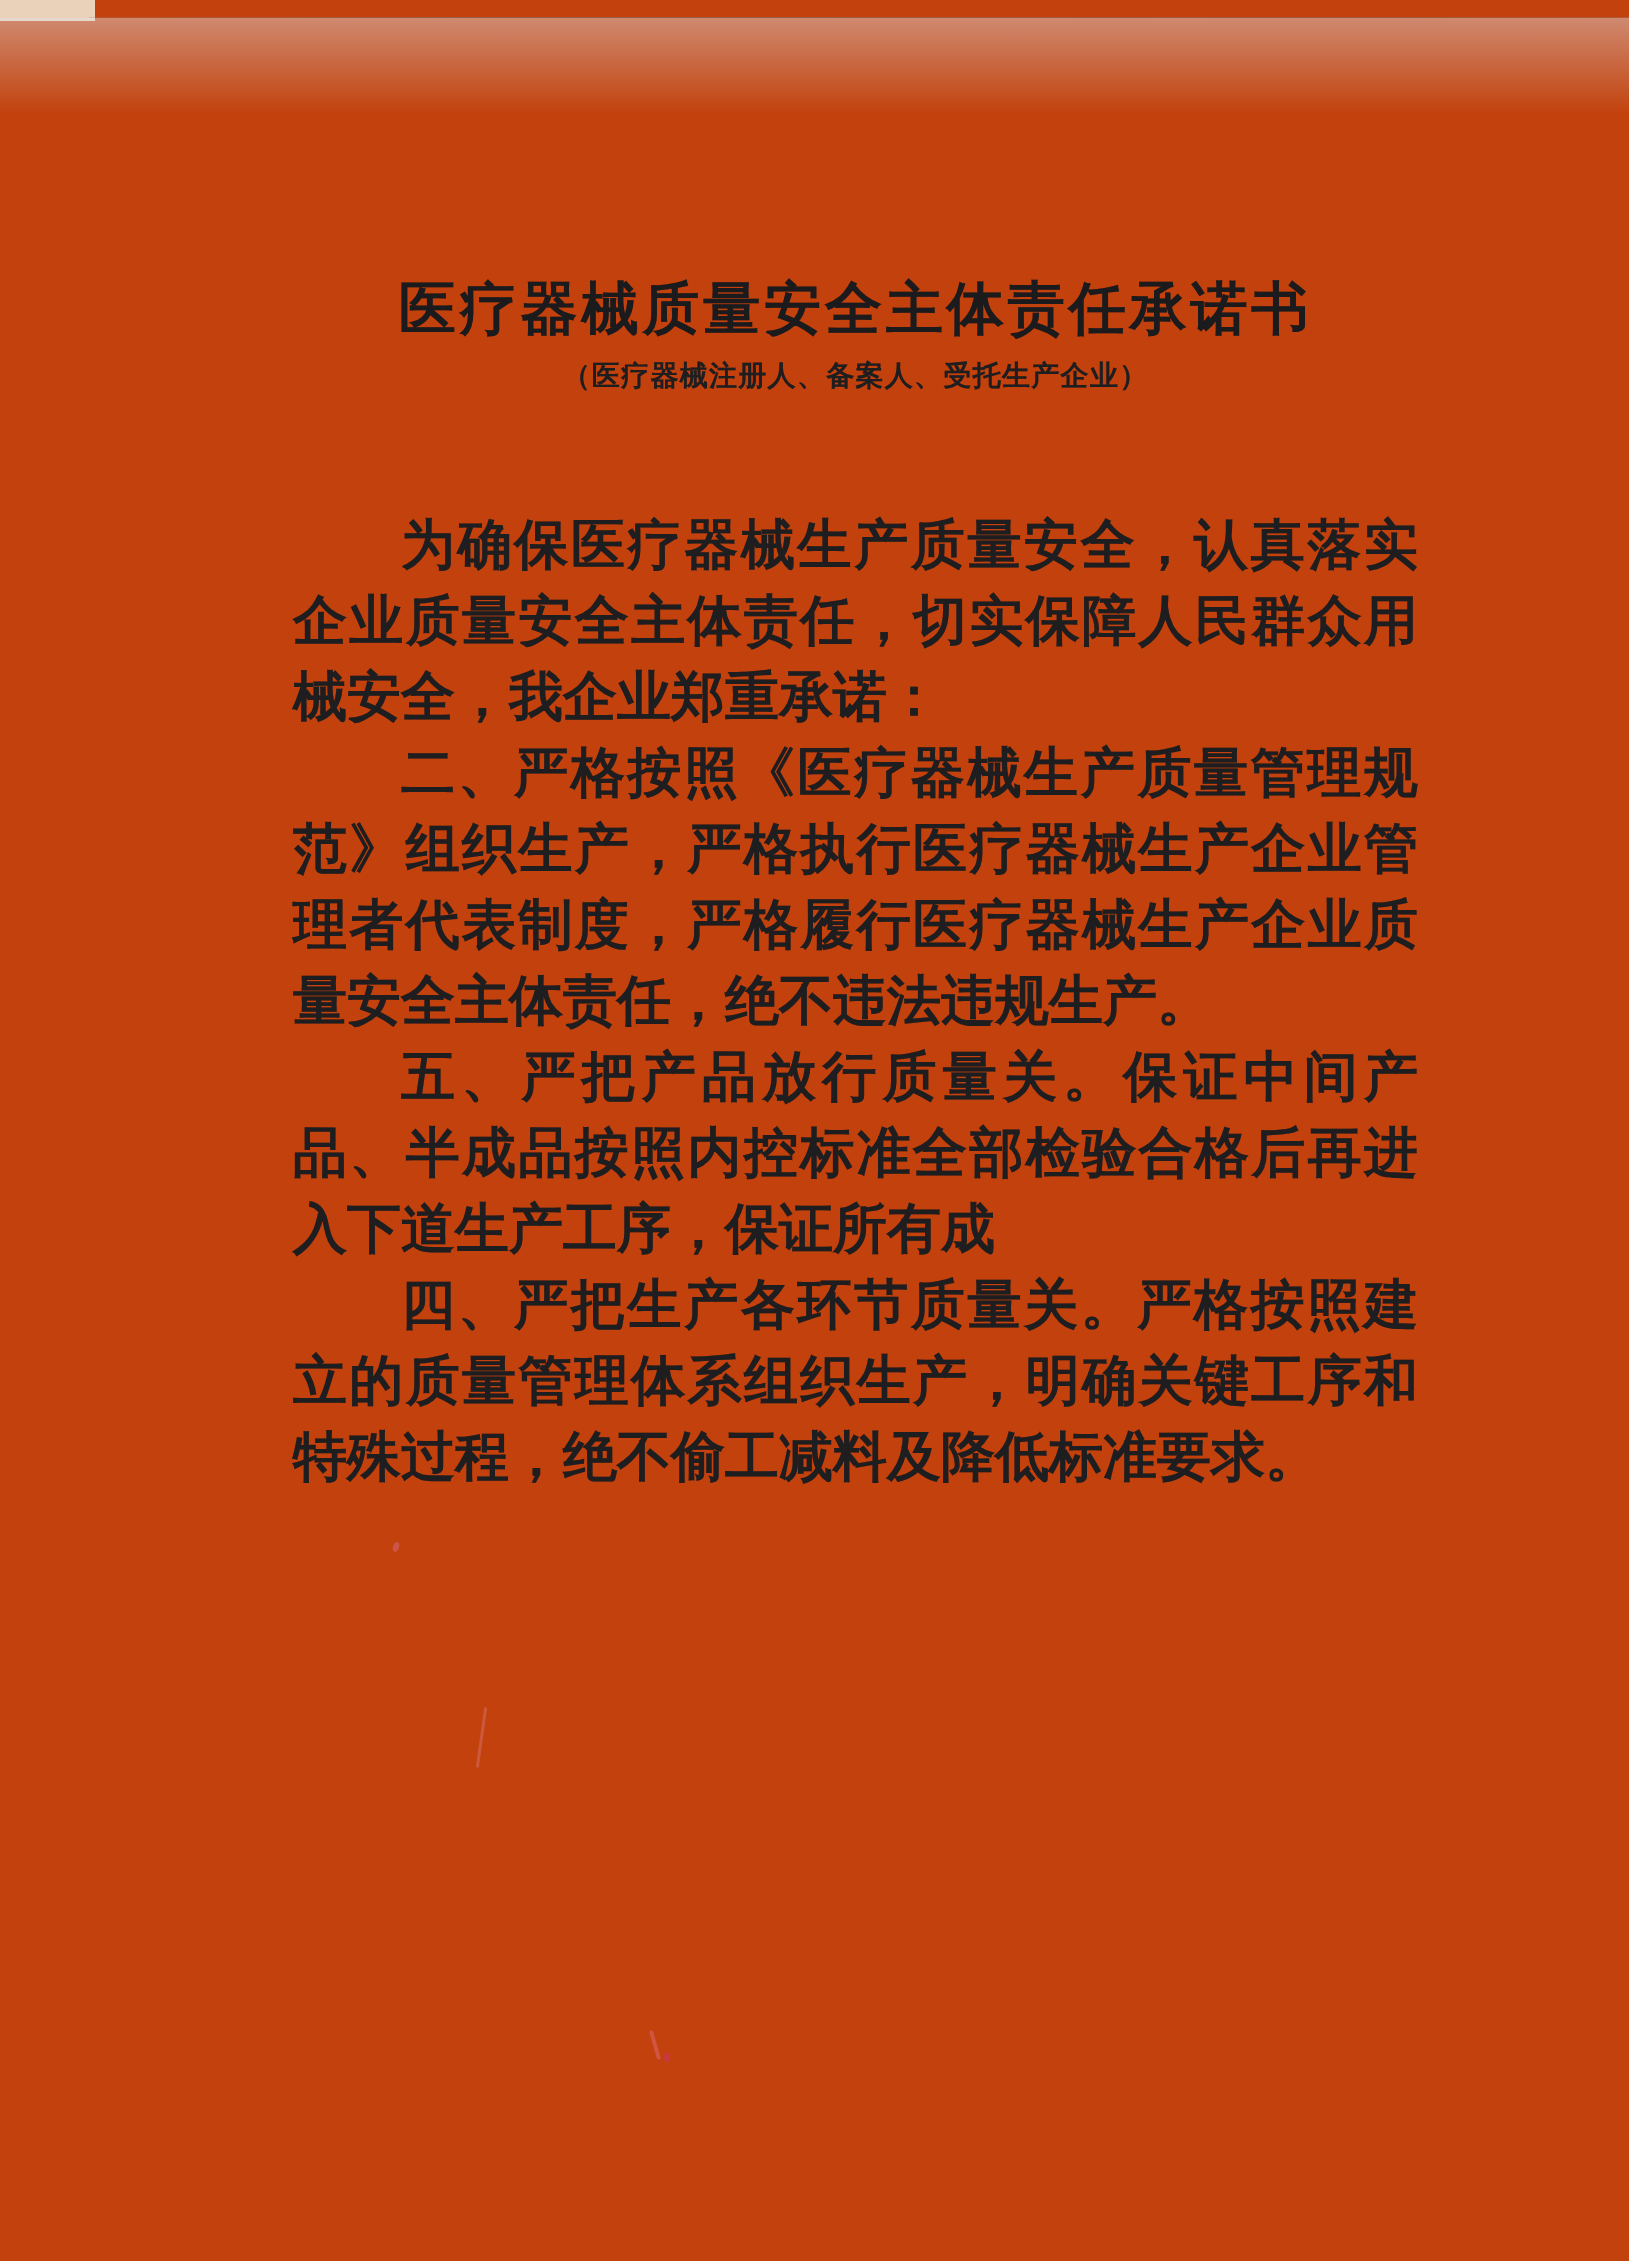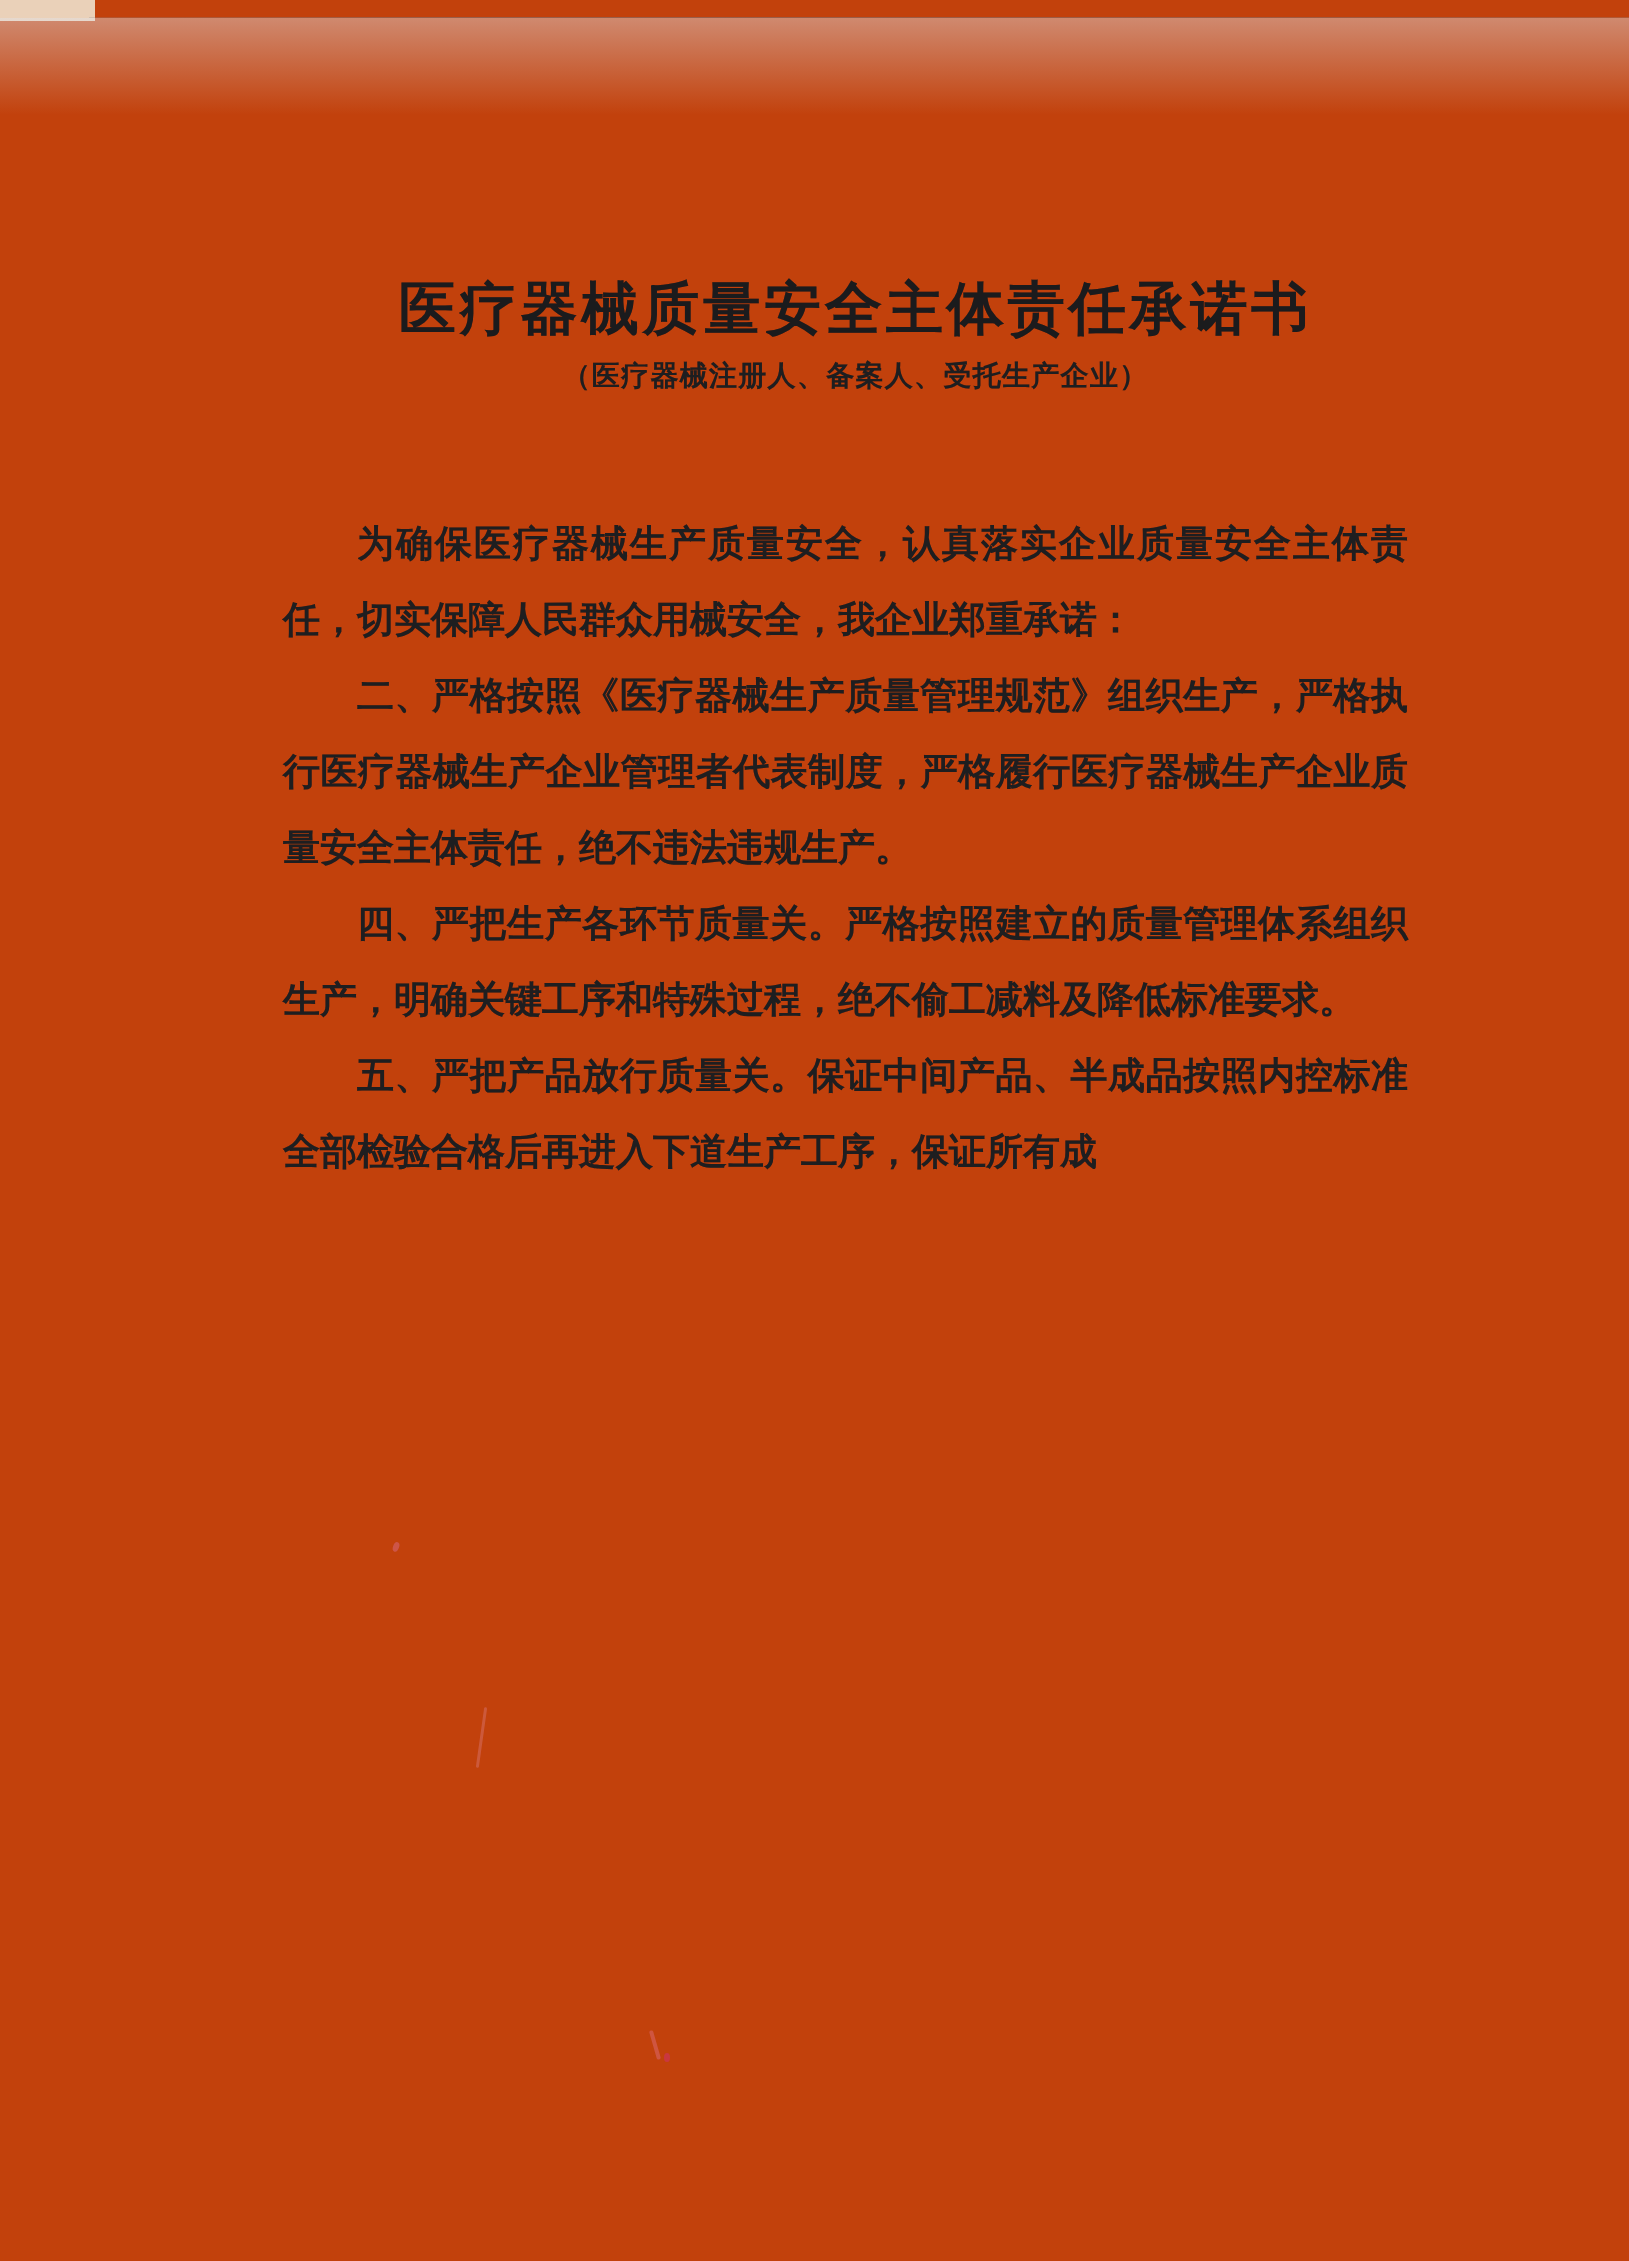--- a/index.html
+++ b/index.html
@@ -79,22 +79,22 @@
     text-align: center;
     font-size: 28px;
     line-height: 1;
     font-weight: 600;
     letter-spacing: 1.3px;
     color: #1e1e20;
     text-shadow: 0 0 0.6px rgba(25,25,28,.4);
   }
   .doc-body {
     position: absolute;
-    top: 506px; left: 283px; width: 1125px;
-    font-size: 37px;
+    top: 506px; left: 293px; width: 1125px;
+    font-size: 54px;
     line-height: 76px;
     font-weight: 600;
     text-align: justify;
     color: #1e1e20;
     text-shadow: 0 0 0.6px rgba(25,25,28,.38);
   }
   .doc-body p {
     margin: 0;
     text-indent: 2em;
   }
@@ -108,22 +108,22 @@
   <div class="paper-edge-line"></div>
   <div class="top-shade"></div>
 
   <h1 class="doc-title">医疗器械质量安全主体责任承诺书</h1>
 
   <div class="doc-subtitle">（医疗器械注册人、备案人、受托生产企业）</div>
 
   <div class="doc-body">
     <p>为确保医疗器械生产质量安全，认真落实企业质量安全主体责任，切实保障人民群众用械安全，我企业郑重承诺：</p>
     <p>二、严格按照《医疗器械生产质量管理规范》组织生产，严格执行医疗器械生产企业管理者代表制度，严格履行医疗器械生产企业质量安全主体责任，绝不违法违规生产。</p>
+    <p>五、严把产品放行质量关。保证中间产品、半成品按照内控标准全部检验合格后再进入下道生产工序，保证所有成</p>
     <p>四、严把生产各环节质量关。严格按照建立的质量管理体系组织生产，明确关键工序和特殊过程，绝不偷工减料及降低标准要求。</p>
-    <p>五、严把产品放行质量关。保证中间产品、半成品按照内控标准全部检验合格后再进入下道生产工序，保证所有成</p>
   </div>
 
   <div class="artifact artifact-a"></div>
   <div class="artifact artifact-b"></div>
   <div class="artifact artifact-c"></div>
   <div class="artifact artifact-d"></div>
 
 </div>
 
 

